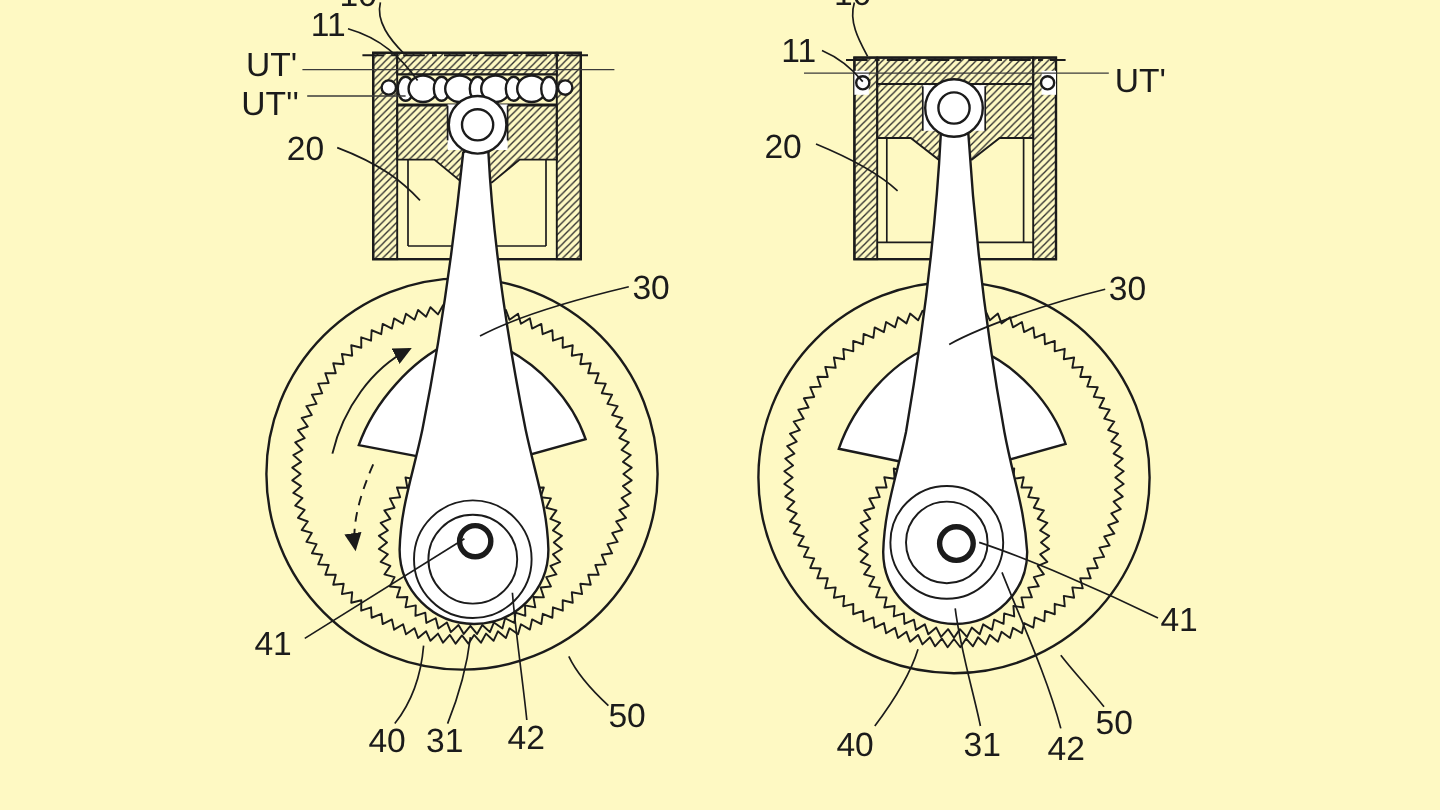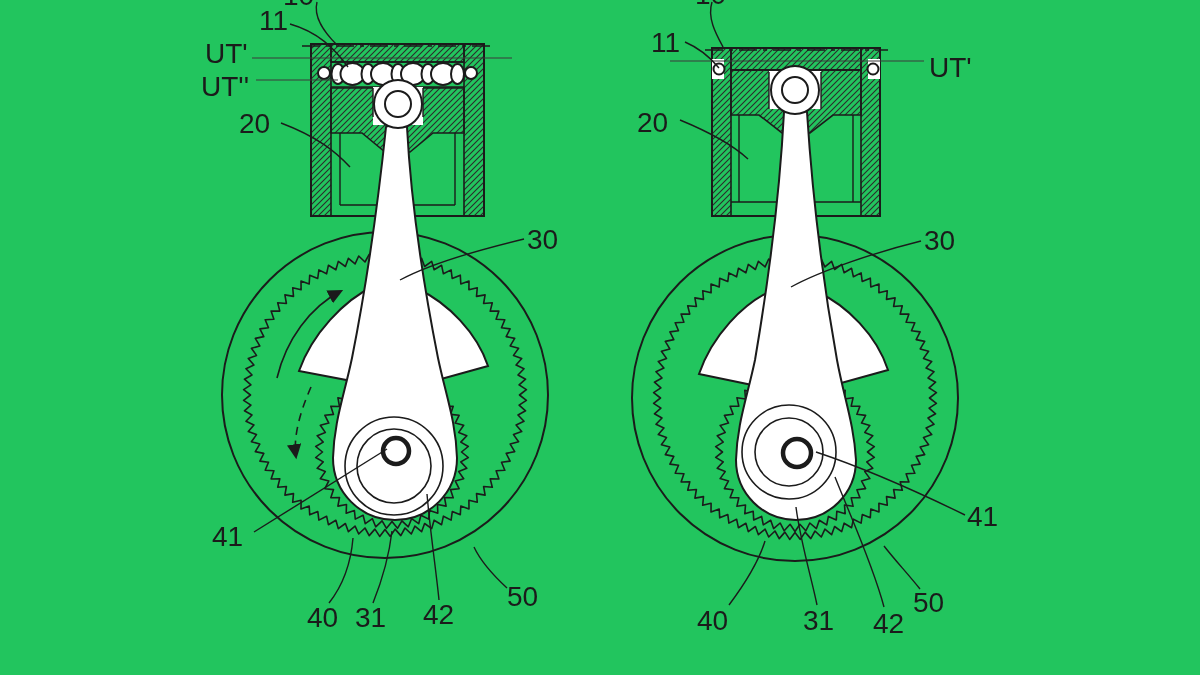--- a/index.html
+++ b/index.html
@@ -1,16 +1,16 @@
 <!DOCTYPE html>
 <html><head>
 <meta charset="utf-8">
 <style>
   html,body{margin:0;padding:0;background:#fff;}
-  #stage{position:relative;width:1200px;height:675px;overflow:hidden;background:#22c55e;}
+  #stage{position:relative;width:1200px;height:675px;overflow:hidden;background:#fef9c3;}
   svg{position:absolute;left:0;top:0;}
   .ln  {fill:none;stroke:#1b1b1b;stroke-width:2;}
   .ln16{fill:none;stroke:#1b1b1b;stroke-width:1.6;stroke-linejoin:round;}
   .thin{fill:none;stroke:#1b1b1b;stroke-width:1.4;}
   .wh  {fill:#ffffff;stroke:#1b1b1b;stroke-width:2;}
   .whn {fill:#ffffff;stroke:none;}
   .hatch{fill:url(#h);stroke:#1b1b1b;stroke-width:1.6;}
   .ref {fill:none;stroke:#3a3a3a;stroke-width:1.1;}
   .dashdot{fill:none;stroke:#1b1b1b;stroke-width:1.6;stroke-dasharray:18 6 4 6;}
   .arrow{fill:none;stroke:#1b1b1b;stroke-width:1.6;}

